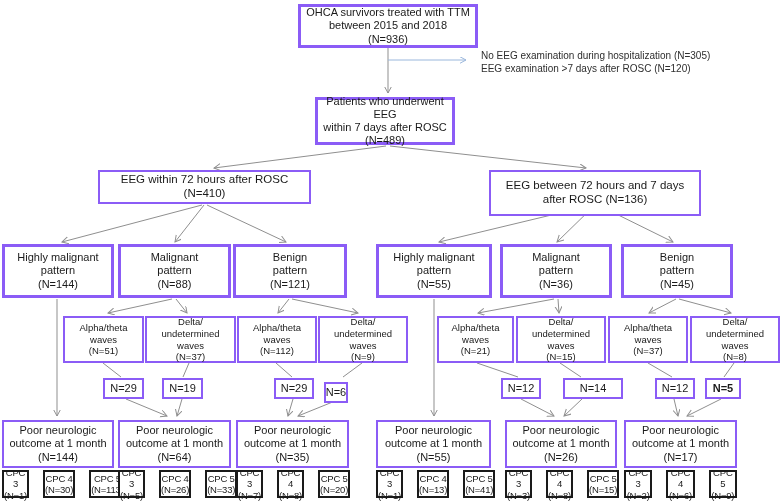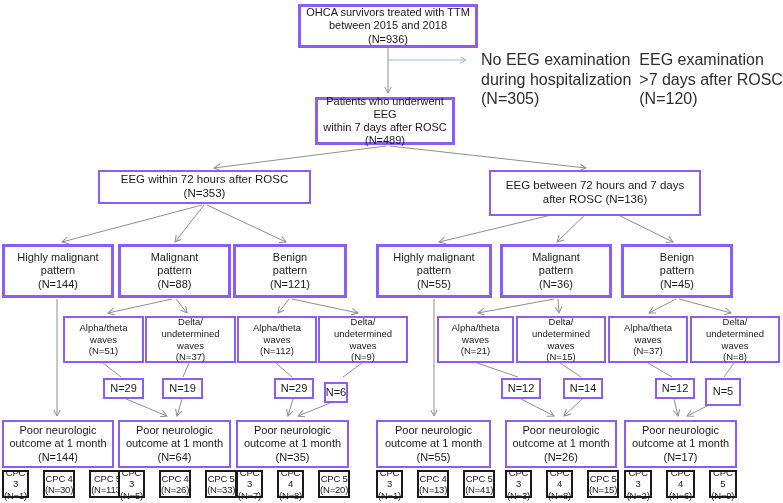--- a/index.html
+++ b/index.html
@@ -7,22 +7,22 @@
           font-family:"Liberation Sans",sans-serif;color:#1a1a1a;}
   #arrows{position:absolute;left:0;top:0;z-index:0;pointer-events:none;}
   #arrows line{stroke:#8f8f8f;stroke-width:1;}
   #arrows line.blue{stroke:#9ab7dc;}
   .bx{position:absolute;z-index:1;box-sizing:border-box;border:2px solid #8b5cf6;background:#fff;
       display:flex;align-items:center;justify-content:center;text-align:center;
       white-space:pre-line;font-size:11px;line-height:1.2;}
   .b3{border-width:3px;}
   .f115{font-size:11.5px;}
   .f95{font-size:9.5px;line-height:1.22;}
-  .excl{position:absolute;z-index:1;left:481px;top:50px;display:flex;
-        gap:1px;font-size:16px;line-height:1.22;color:#2e2e2e;}
+  .excl{position:absolute;z-index:1;left:481px;top:50px;display:flex;flex-direction:column;
+        gap:1px;font-size:10px;line-height:1.22;color:#2e2e2e;}
   .cpcrow{position:absolute;z-index:1;display:flex;gap:14px;}
   .cpc{flex:1;box-sizing:border-box;border:2px solid #1a1a1a;background:#fff;
        display:flex;align-items:center;justify-content:center;text-align:center;
        white-space:pre-line;font-size:9.5px;line-height:1.18;letter-spacing:-0.2px;}
 </style>
 </head>
 <body>
 
 <div id="canvas">
 
@@ -90,21 +90,21 @@
   <div class="excl">
     <div>No EEG examination during hospitalization (N=305)</div>
     <div>EEG examination &gt;7 days after ROSC (N=120)</div>
   </div>
 
   <div class="bx b3" style="left:315px;top:97px;width:140px;height:48px;">Patients who underwent EEG
 within 7 days after ROSC
 (N=489)</div>
 
   <div class="bx f115" style="left:98px;top:170px;width:213px;height:34px;">EEG within 72 hours after ROSC
-(N=353)</div>
+(N=410)</div>
   <div class="bx f115" style="left:489px;top:170px;width:212px;height:46px;">EEG between 72 hours and 7 days
 after ROSC (N=136)</div>
 
   <div class="bx b3" style="left:2px;top:244px;width:112px;height:54px;">Highly malignant
 pattern
 (N=144)</div>
   <div class="bx b3" style="left:118px;top:244px;width:113px;height:54px;">Malignant
 pattern
 (N=88)</div>
   <div class="bx b3" style="left:233px;top:244px;width:114px;height:54px;">Benign
@@ -146,23 +146,23 @@
   <div class="bx f95" style="left:690px;top:316px;width:90px;height:47px;">Delta/
 undetermined waves
 (N=8)</div>
 
   <div class="bx" style="left:103px;top:378px;width:41px;height:21px;">N=29</div>
   <div class="bx" style="left:162px;top:378px;width:41px;height:21px;">N=19</div>
   <div class="bx" style="left:274px;top:378px;width:40px;height:21px;">N=29</div>
   <div class="bx" style="left:324px;top:382px;width:24px;height:21px;">N=6</div>
 
   <div class="bx" style="left:501px;top:378px;width:40px;height:21px;">N=12</div>
-  <div class="bx" style="left:563px;top:378px;width:40px;height:21px;">N=14</div>
+  <div class="bx" style="left:563px;top:378px;width:60px;height:21px;">N=14</div>
   <div class="bx" style="left:655px;top:378px;width:40px;height:21px;">N=12</div>
-  <div class="bx" style="left:705px;top:378px;width:36px;height:28px;">N=5</div>
+  <div class="bx" style="left:705px;top:378px;width:36px;height:21px;font-weight:bold;">N=5</div>
 
   <div class="bx" style="left:2px;top:420px;width:112px;height:48px;">Poor neurologic
 outcome at 1 month
 (N=144)</div>
   <div class="bx" style="left:118px;top:420px;width:113px;height:48px;">Poor neurologic
 outcome at 1 month
 (N=64)</div>
   <div class="bx" style="left:236px;top:420px;width:113px;height:48px;">Poor neurologic
 outcome at 1 month
 (N=35)</div>

